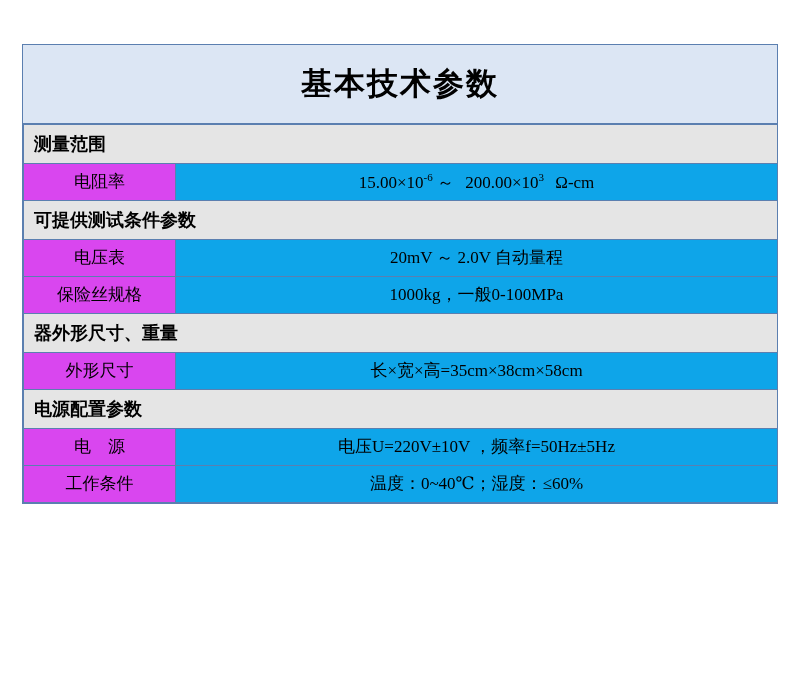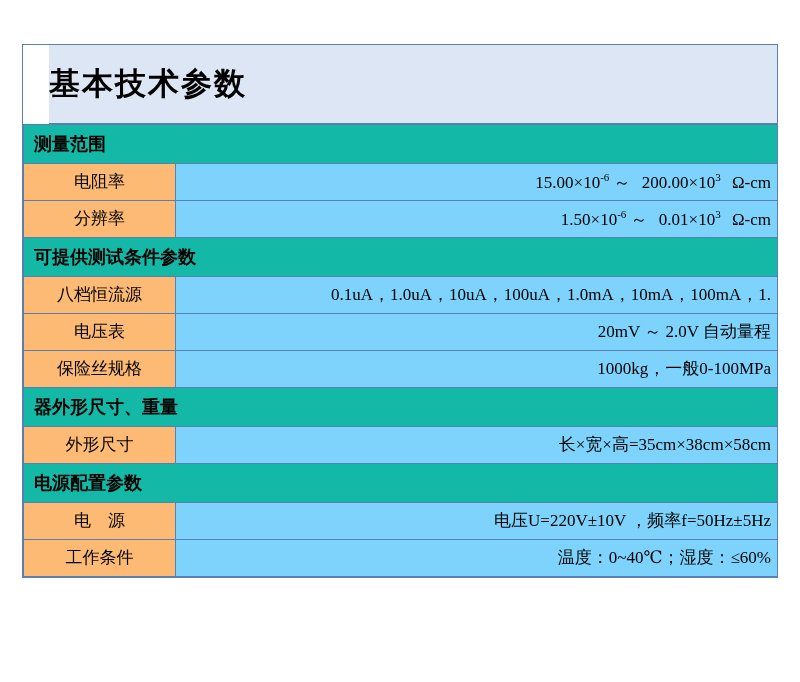--- a/index.html
+++ b/index.html
@@ -22,21 +22,21 @@
     box-sizing: border-box;
     border: 1px solid #5b7fb0;
     background: #ffffff;
   }
   .title-row {
     background: #dce6f4;
     border-bottom: 1px solid #5b7fb0;
     height: 78px;
     display: flex;
     align-items: center;
-    margin-left: 26px;
+    justify-content: center;
   }
   .title-text {
     font-family: "Liberation Sans", "DejaVu Sans", sans-serif;
     font-weight: bold;
     font-size: 31px;
     letter-spacing: 2px;
     color: #000000;
   }
   table.spec {
     border-collapse: collapse;
@@ -50,35 +50,35 @@
     padding: 3px 6px;
     height: 30px;
     vertical-align: middle;
     overflow: hidden;
     white-space: nowrap;
   }
   col.c1 { width: 152px; }
   col.c2 { width: 602px; }
 
   tr.section td {
-    background: #14b8a6;
+    background: #e5e5e5;
     font-family: "Liberation Sans", "DejaVu Sans", sans-serif;
     font-weight: bold;
     font-size: 18px;
     padding-left: 10px;
     height: 32px;
   }
   td.label {
-    background: #fdba74;
+    background: #d946ef;
     text-align: center;
     font-size: 17px;
   }
   td.value {
-    background: #7dd3fc;
-    text-align: right;
+    background: #0ea5e9;
+    text-align: center;
     padding-left: 8px;
     font-size: 17px;
   }
   .sup {
     font-size: 11px;
     vertical-align: super;
   }
   .sp { display: inline-block; width: 7px; }
 </style>
 </head>
@@ -99,33 +99,23 @@
 
       <tr class="section">
         <td colspan="2">测量范围</td>
       </tr>
       <tr>
         <td class="label">电阻率</td>
         <td class="value">
           <span>15.00×10</span><span class="sup">-6</span><span> ～ </span><span class="sp"></span><span>200.00×10</span><span class="sup">3</span><span class="sp"></span><span> Ω-cm</span>
         </td>
       </tr>
-      <tr>
-        <td class="label">分辨率</td>
-        <td class="value">
-          <span>1.50×10</span><span class="sup">-6</span><span> ～ </span><span class="sp"></span><span>0.01×10</span><span class="sup">3</span><span class="sp"></span><span> Ω-cm</span>
-        </td>
-      </tr>
 
       <tr class="section">
         <td colspan="2">可提供测试条件参数</td>
-      </tr>
-      <tr>
-        <td class="label">八档恒流源</td>
-        <td class="value">0.1uA，1.0uA，10uA，100uA，1.0mA，10mA，100mA，1.</td>
       </tr>
       <tr>
         <td class="label">电压表</td>
         <td class="value">20mV ～ 2.0V 自动量程</td>
       </tr>
 
       <tr>
         <td class="label">保险丝规格</td>
         <td class="value">1000kg，一般0-100MPa</td>
       </tr>

